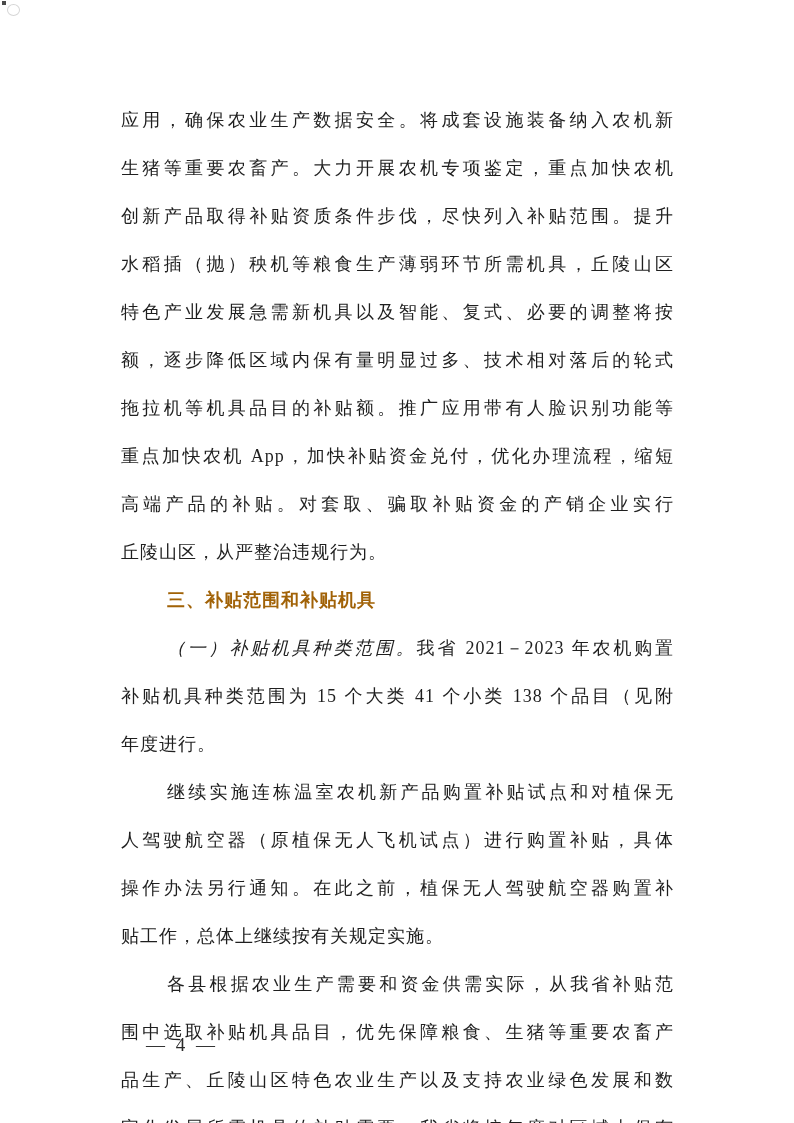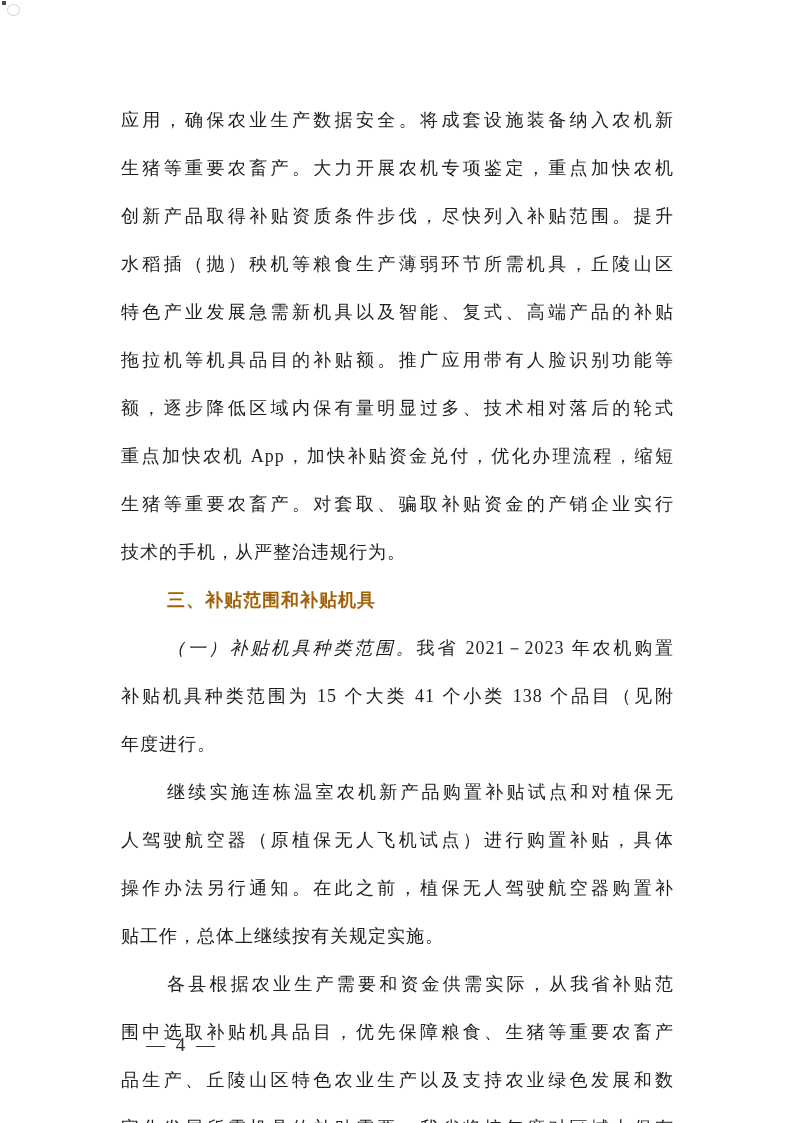--- a/index.html
+++ b/index.html
@@ -75,26 +75,26 @@
 
 <div class="page">
 
   <div class="scan-artifact"></div>
 
   <main class="content">
     <p class="ln j">应用，确保农业生产数据安全。将成套设施装备纳入农机新</p>
     <p class="ln j">生猪等重要农畜产。大力开展农机专项鉴定，重点加快农机</p>
     <p class="ln j">创新产品取得补贴资质条件步伐，尽快列入补贴范围。提升</p>
     <p class="ln j">水稻插（抛）秧机等粮食生产薄弱环节所需机具，丘陵山区</p>
-    <p class="ln j">特色产业发展急需新机具以及智能、复式、高端产品的补贴</p>
+    <p class="ln j">特色产业发展急需新机具以及智能、复式、必要的调整将按</p>
+    <p class="ln j">额，逐步降低区域内保有量明显过多、技术相对落后的轮式</p>
     <p class="ln j">拖拉机等机具品目的补贴额。推广应用带有人脸识别功能等</p>
-    <p class="ln j">额，逐步降低区域内保有量明显过多、技术相对落后的轮式</p>
     <p class="ln j">重点加快农机 App，加快补贴资金兑付，优化办理流程，缩短</p>
-    <p class="ln j">生猪等重要农畜产。对套取、骗取补贴资金的产销企业实行</p>
-    <p class="ln">技术的手机，从严整治违规行为。</p>
+    <p class="ln j">高端产品的补贴。对套取、骗取补贴资金的产销企业实行</p>
+    <p class="ln">丘陵山区，从严整治违规行为。</p>
 
     <h2 class="ln heading indent">三、补贴范围和补贴机具</h2>
 
     <p class="ln j indent"><span class="kai">（一）补贴机具种类范围。</span><span>我省 2021－2023 年农机购置</span></p>
 
     <p class="ln j">补贴机具种类范围为 15 个大类 41 个小类 138 个品目（见附</p>
     <p class="ln">年度进行。</p>
 
     <p class="ln j indent">继续实施连栋温室农机新产品购置补贴试点和对植保无</p>
     <p class="ln j">人驾驶航空器（原植保无人飞机试点）进行购置补贴，具体</p>

